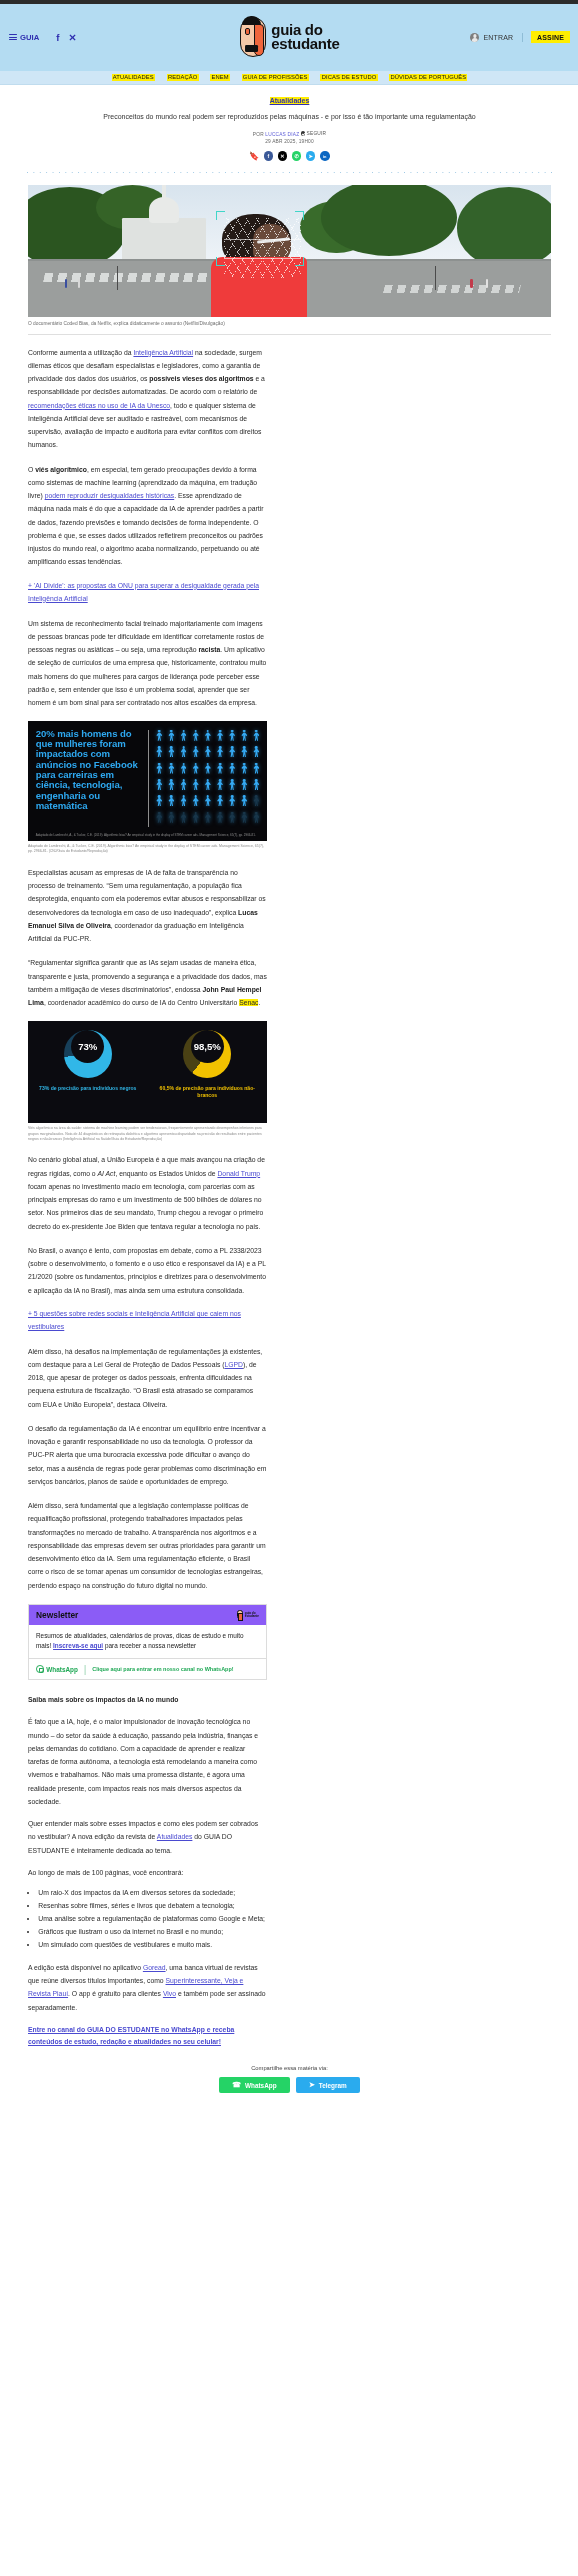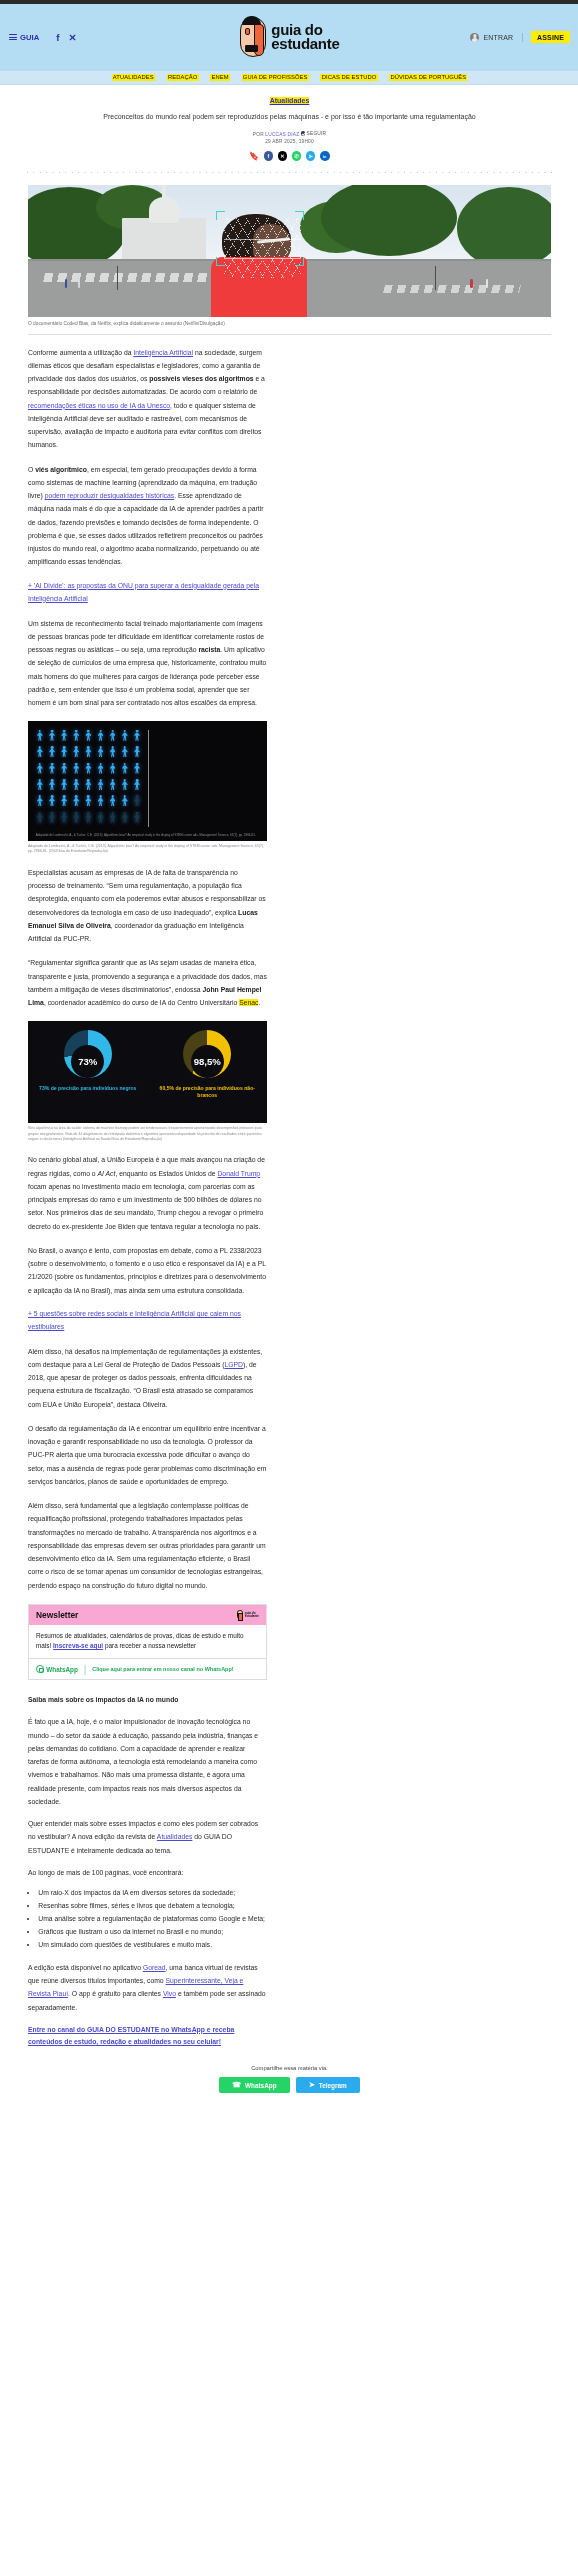--- a/index.html
+++ b/index.html
@@ -284,39 +284,39 @@
   .figcredit {
     margin:3.2px 28px 0; font-size:3.5px; color:#8a8a8a; line-height:1.55; max-width:239px;
   }
 
   
   .info2 {
     margin:11.6px 28px 0; width:239px; height:102px; background:#0b0b10;
     display:flex; position:relative; overflow:hidden;
   }
   .info2 .half { width:50%; display:flex; flex-direction:column; align-items:center; padding-top:9px;}
-  .donut { width:48px; height:48px; border-radius:50%; display:flex; align-items:flex-end; justify-content:center;}
+  .donut { width:48px; height:48px; border-radius:50%; display:flex; align-items:flex-start; justify-content:center;}
   .donut .hole {
     width:33px;height:33px;border-radius:50%;background:#0b0b10;display:flex;
     align-items:center;justify-content:center;color:#fff;font-size:9.6px;font-weight:800;
   }
   .donut.a { background: conic-gradient(#31b7e8 0 73%, #17405a 73% 100%); }
   .donut.b { background: conic-gradient(#f2c200 0 60.5%, #4a4114 60.5% 100%); }
   .donut.b .hole { color:#fff; }
   .dlabel {
     margin-top:7px; text-align:center; font-size:5.1px; line-height:1.35;
     font-weight:700; padding:0 5.1px;
   }
   .dlabel.a { color:#31b7e8; }
   .dlabel.b { color:#f2c200; }
 
   
   .newsbox { margin:11.6px 28px 0; width:239px; border:0.6px solid #dcdcdc; }
   .newsbox .nhead {
-    background:#f9a8d4; padding:5.1px 7px; display:flex; align-items:center;
+    background:#8b5cf6; padding:5.1px 7px; display:flex; align-items:center;
     justify-content:space-between;
     gap:24px;
   }
   .newsbox .nhead h3 { margin:0; font-size:8.4px; font-weight:700; color:#111; }
   .ge-mini { display:flex; align-items:center; gap:1.9px; }
   .ge-mini .gm-mark { width:5.8px;height:8.4px;background:#f6c9a8;border:0.6px solid #111;border-radius:2.6px; position:relative;}
   .ge-mini .gm-mark::after{content:'';position:absolute;right:-0.6px;top:1.3px;width:2.6px;height:6.4px;background:#f0663c;border:0.6px solid #111;}
   .ge-mini .gm-t { font-size:3px; font-weight:800; line-height:1; color:#111; }
   .newsbox .nbody { padding:6.4px 7px; font-size:6.4px; line-height:1.6; color:#222; }
   .newsbox .nbody a { color:#4a4ad0; text-decoration:underline; font-weight:600;}
@@ -471,20 +471,21 @@
     <p id="p2"><span>O </span><strong>viés algorítmico</strong><span>, em especial, tem gerado preocupações devido à forma como sistemas de machine learning (aprendizado da máquina, em tradução livre) </span><a href="#">podem reproduzir desigualdades históricas</a><span>. Esse aprendizado de máquina nada mais é do que a capacidade da IA de aprender padrões a partir de dados, fazendo previsões e tomando decisões de forma independente. O problema é que, se esses dados utilizados refletirem preconceitos ou padrões injustos do mundo real, o algoritmo acaba normalizando, perpetuando ou até amplificando essas tendências.</span></p>
 
     <div class="readmore">
       <a href="#">+ 'AI Divide': as propostas da ONU para superar a desigualdade gerada pela Inteligência Artificial</a>
     </div>
 
     <p id="p3"><span>Um sistema de reconhecimento facial treinado majoritariamente com imagens de pessoas brancas pode ter dificuldade em identificar corretamente rostos de pessoas negras ou asiáticas – ou seja, uma reprodução </span><strong>racista</strong><span>. Um aplicativo de seleção de currículos de uma empresa que, historicamente, contratou muito mais homens do que mulheres para cargos de liderança pode perceber esse padrão e, sem entender que isso é um problema social, aprender que ser homem é um bom sinal para ser contratado nos altos escalões da empresa.</span></p>
   </div>
 
   <div class="info1">
+    <div class="txt">20% mais homens do que mulheres foram impactados com anúncios no Facebook para carreiras em ciência, tecnologia, engenharia ou matemática</div>
     <div class="divider"></div>
     <div class="grid" id="pictogram-grid">
         <div class="pic on">
           <span></span>
           <i></i>
         </div>
         <div class="pic on">
           <span></span>
           <i></i>
         </div>

